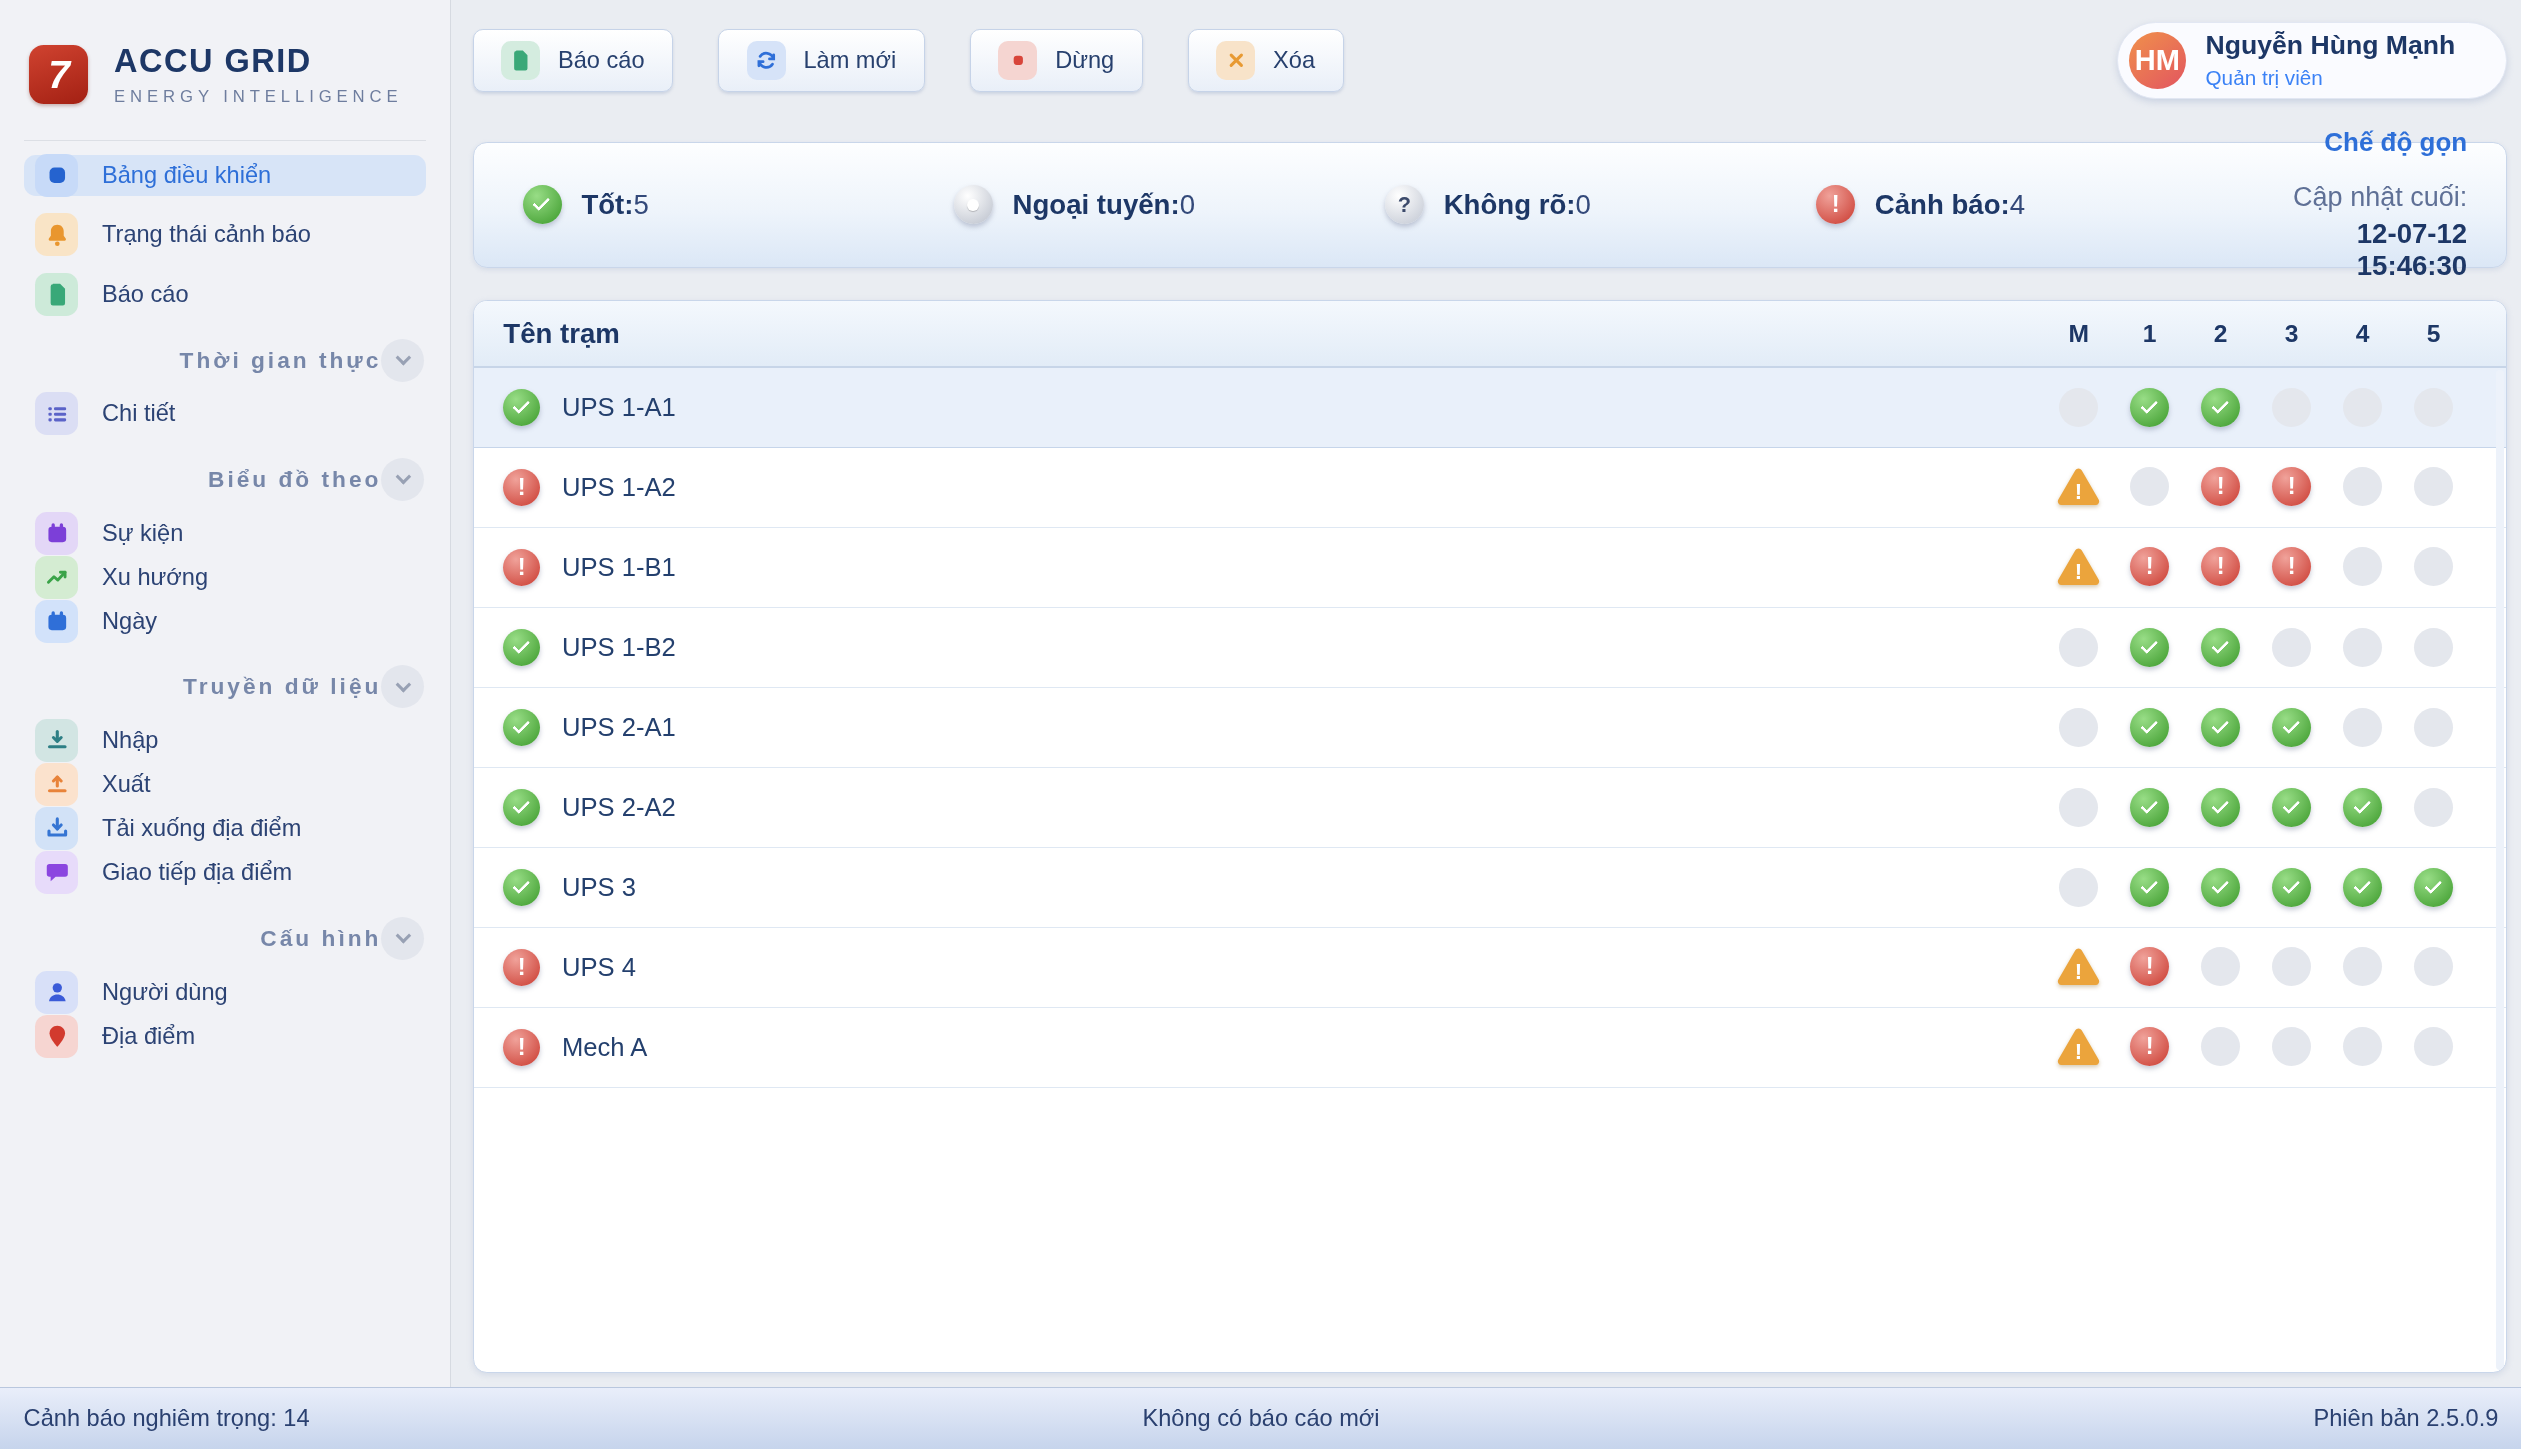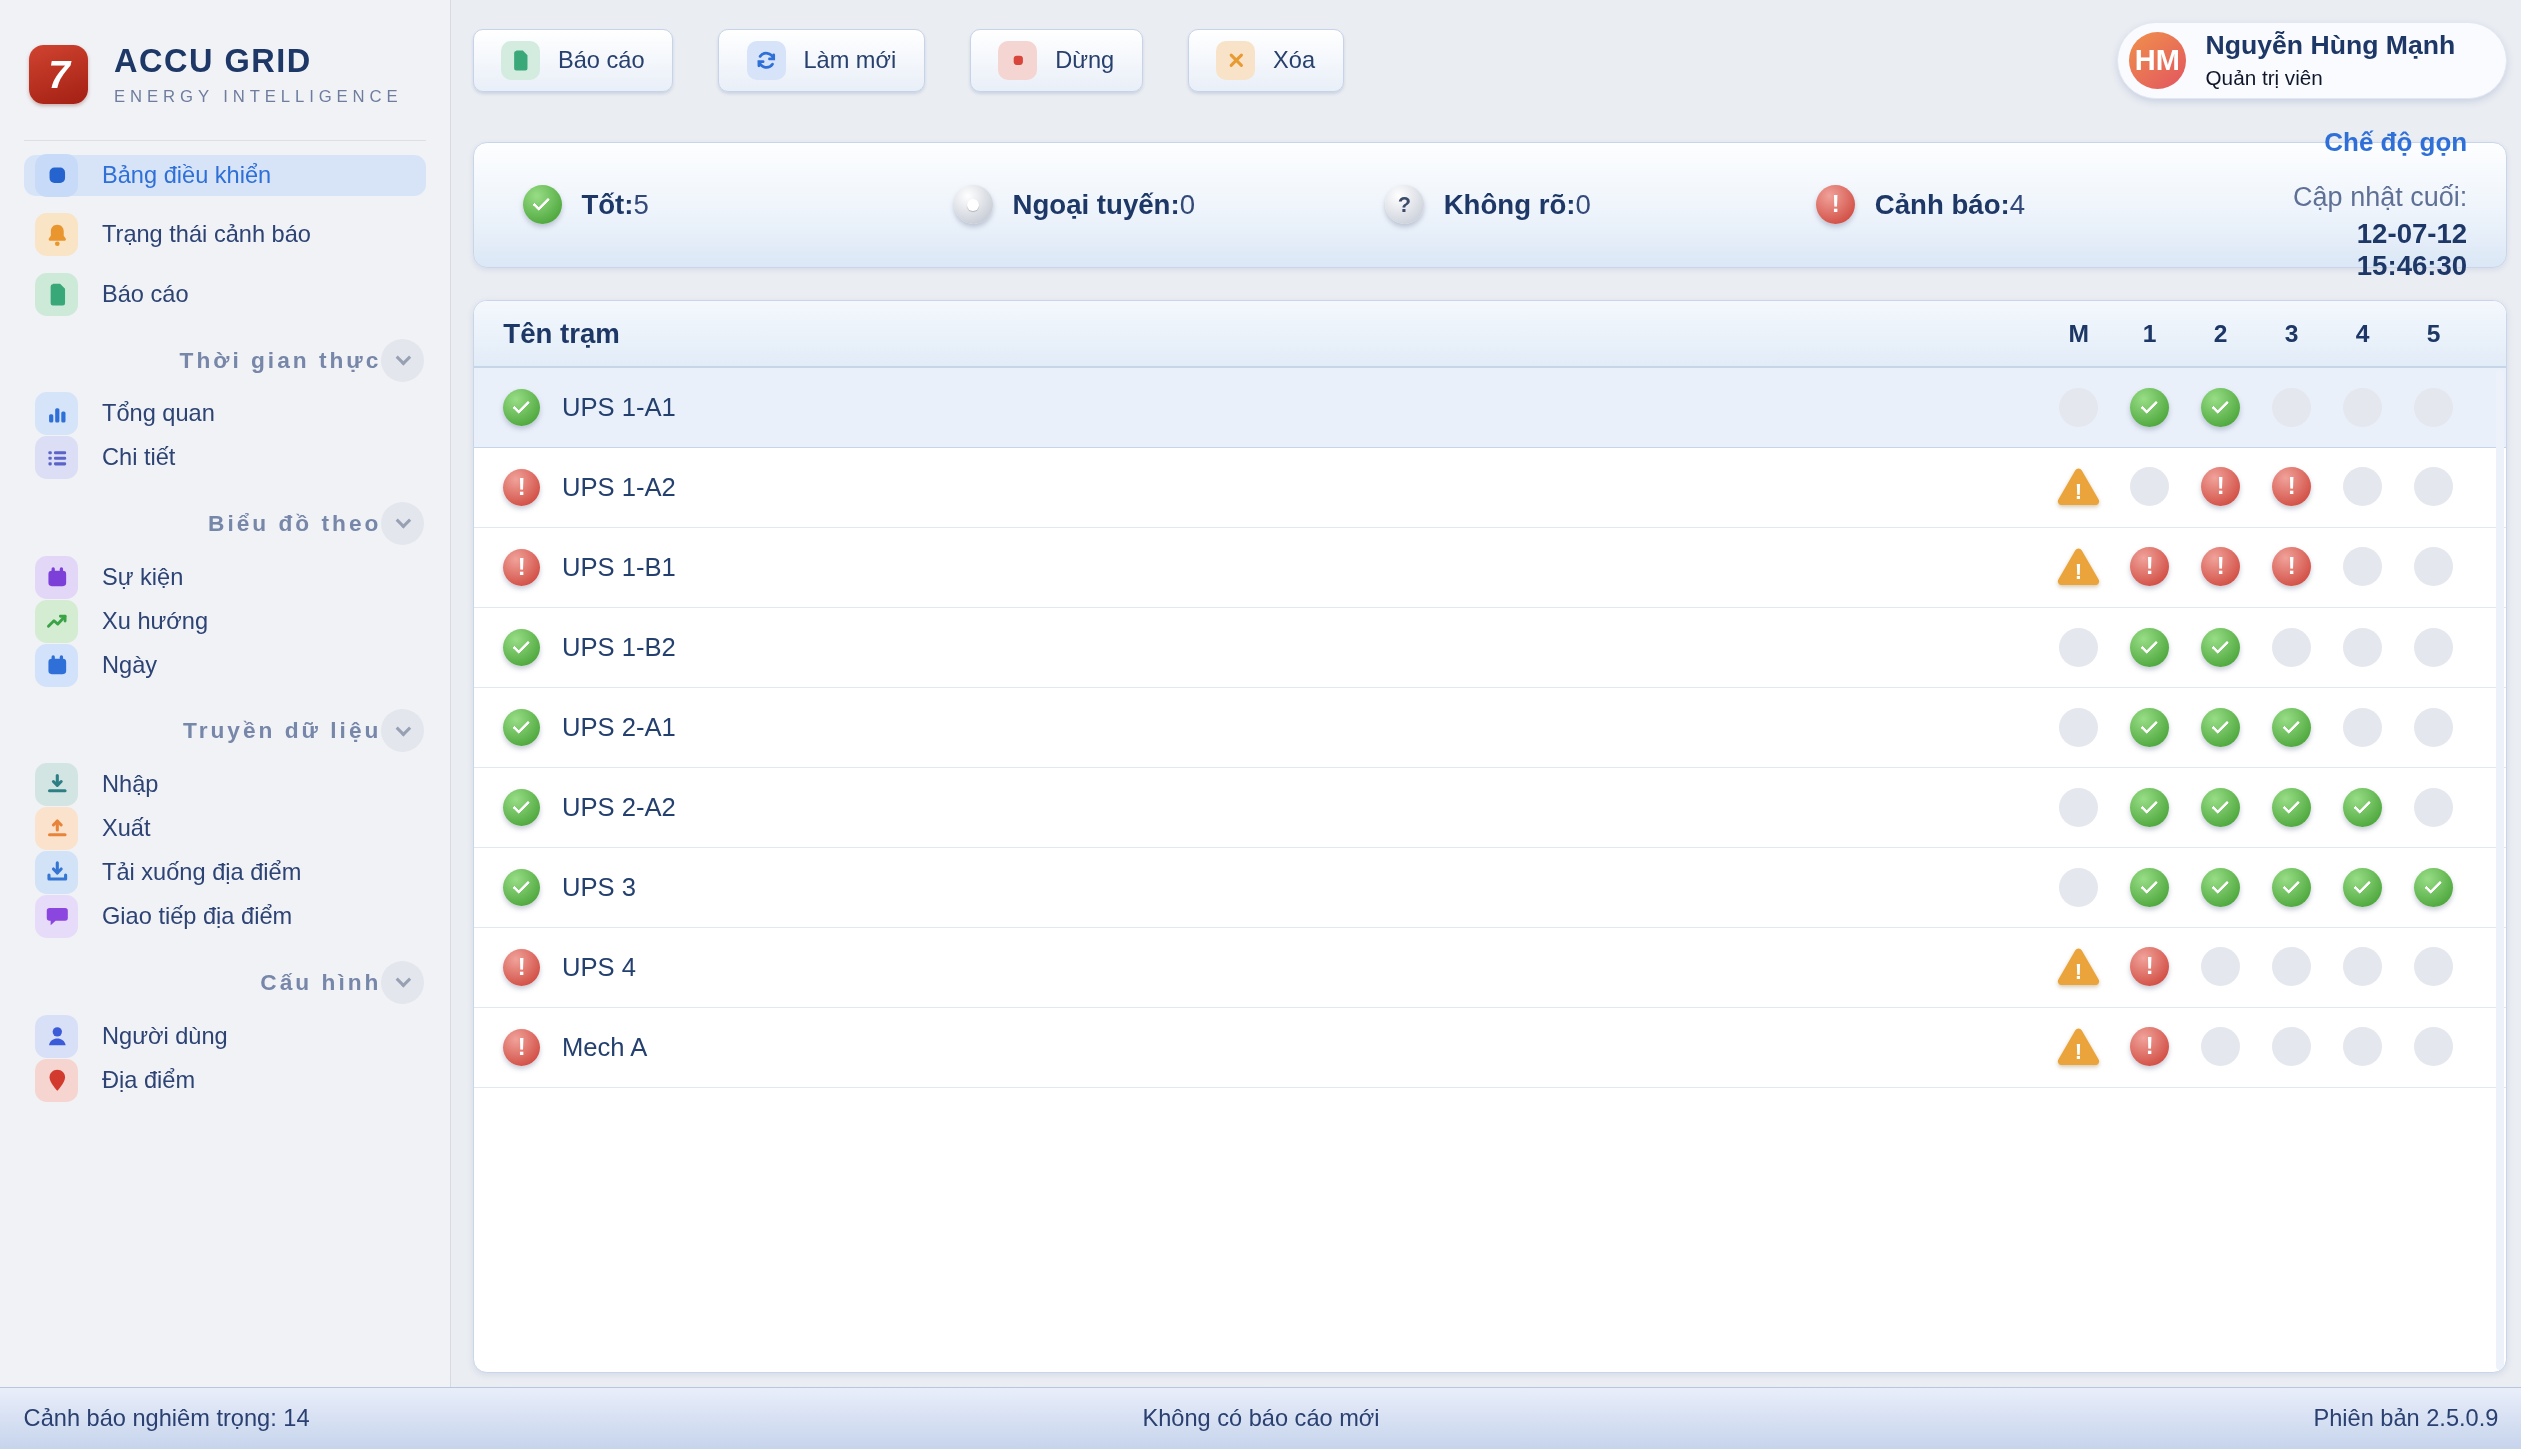--- a/index.html
+++ b/index.html
@@ -55,21 +55,21 @@
   .btn .tile svg { width:24.6px; height:24.6px; }
 
   .user-chip { margin-left:auto; display:flex; align-items:center; gap:19.7px; height:77px;
                padding:0 51px 0 10.8px; border-radius:39px; background:#fafbff;
                border:1px solid #e2e7f3; box-shadow:0 3px 7.9px rgba(130,150,190,.3); cursor:pointer; }
   .avatar { width:57px; height:57px; border-radius:50%;
             background:linear-gradient(140deg,#f0914b,#e25560);
             color:#fff; font-weight:bold; font-size:29px;
             display:flex; align-items:center; justify-content:center; }
   .user-name { font-size:26.6px; font-weight:bold; color:#1d3766; }
-  .user-role { font-size:20.7px; color:#0f172a; margin-top:4.9px; }
+  .user-role { font-size:20.7px; color:#3b82f6; margin-top:4.9px; }
 
   
   .summary { margin-top:43px; height:126px; border-radius:13.8px;
              background:linear-gradient(180deg,#fdfeff 0%,#eef4fb 55%,#dbe7f6 100%);
              border:1px solid #c9d6ea; box-shadow:0 2px 4.9px rgba(130,150,190,.2);
              display:flex; align-items:center; padding:0 39px 0 49px; }
   .sum-item { display:flex; align-items:center; gap:19.7px; width:448px; }
   .sum-text { font-size:27.6px; }
   .sum-label { font-weight:bold; color:#1d3766; }
   .sum-value { color:#33497a; }
@@ -163,30 +163,20 @@
           </svg>
       </span>
       <span class="nav-label">Báo cáo</span>
     </div>
 
     <div class="section-head">
       <span class="section-title">Thời gian thực</span>
       <button class="chev-btn">
           <span class="chev"></span>
         </button>
-    </div>
-    <div class="nav-item sub">
-      <span class="tile" style="background:#d5e4f8">
-        <svg viewBox="0 0 24 24" fill="#2e6fd8">
-          <rect x="4.6" y="12" width="3.8" height="7.5" rx="1.4"></rect>
-            <rect x="10.1" y="6.5" width="3.8" height="13" rx="1.4"></rect>
-            <rect x="15.6" y="9.5" width="3.8" height="10" rx="1.4"></rect>
-        </svg>
-      </span>
-      <span class="nav-label">Tổng quan</span>
     </div>
     <div class="nav-item sub">
       <span class="tile" style="background:#dbdef4">
         <svg viewBox="0 0 24 24" fill="#5b63c8">
           <rect x="4" y="5.6" width="3" height="2.8" rx="1"></rect>
             <rect x="9" y="5.6" width="11" height="2.8" rx="1.2"></rect>
           <rect x="4" y="10.6" width="3" height="2.8" rx="1"></rect>
             <rect x="9" y="10.6" width="11" height="2.8" rx="1.2"></rect>
           <rect x="4" y="15.6" width="3" height="2.8" rx="1"></rect>
             <rect x="9" y="15.6" width="11" height="2.8" rx="1.2"></rect>

